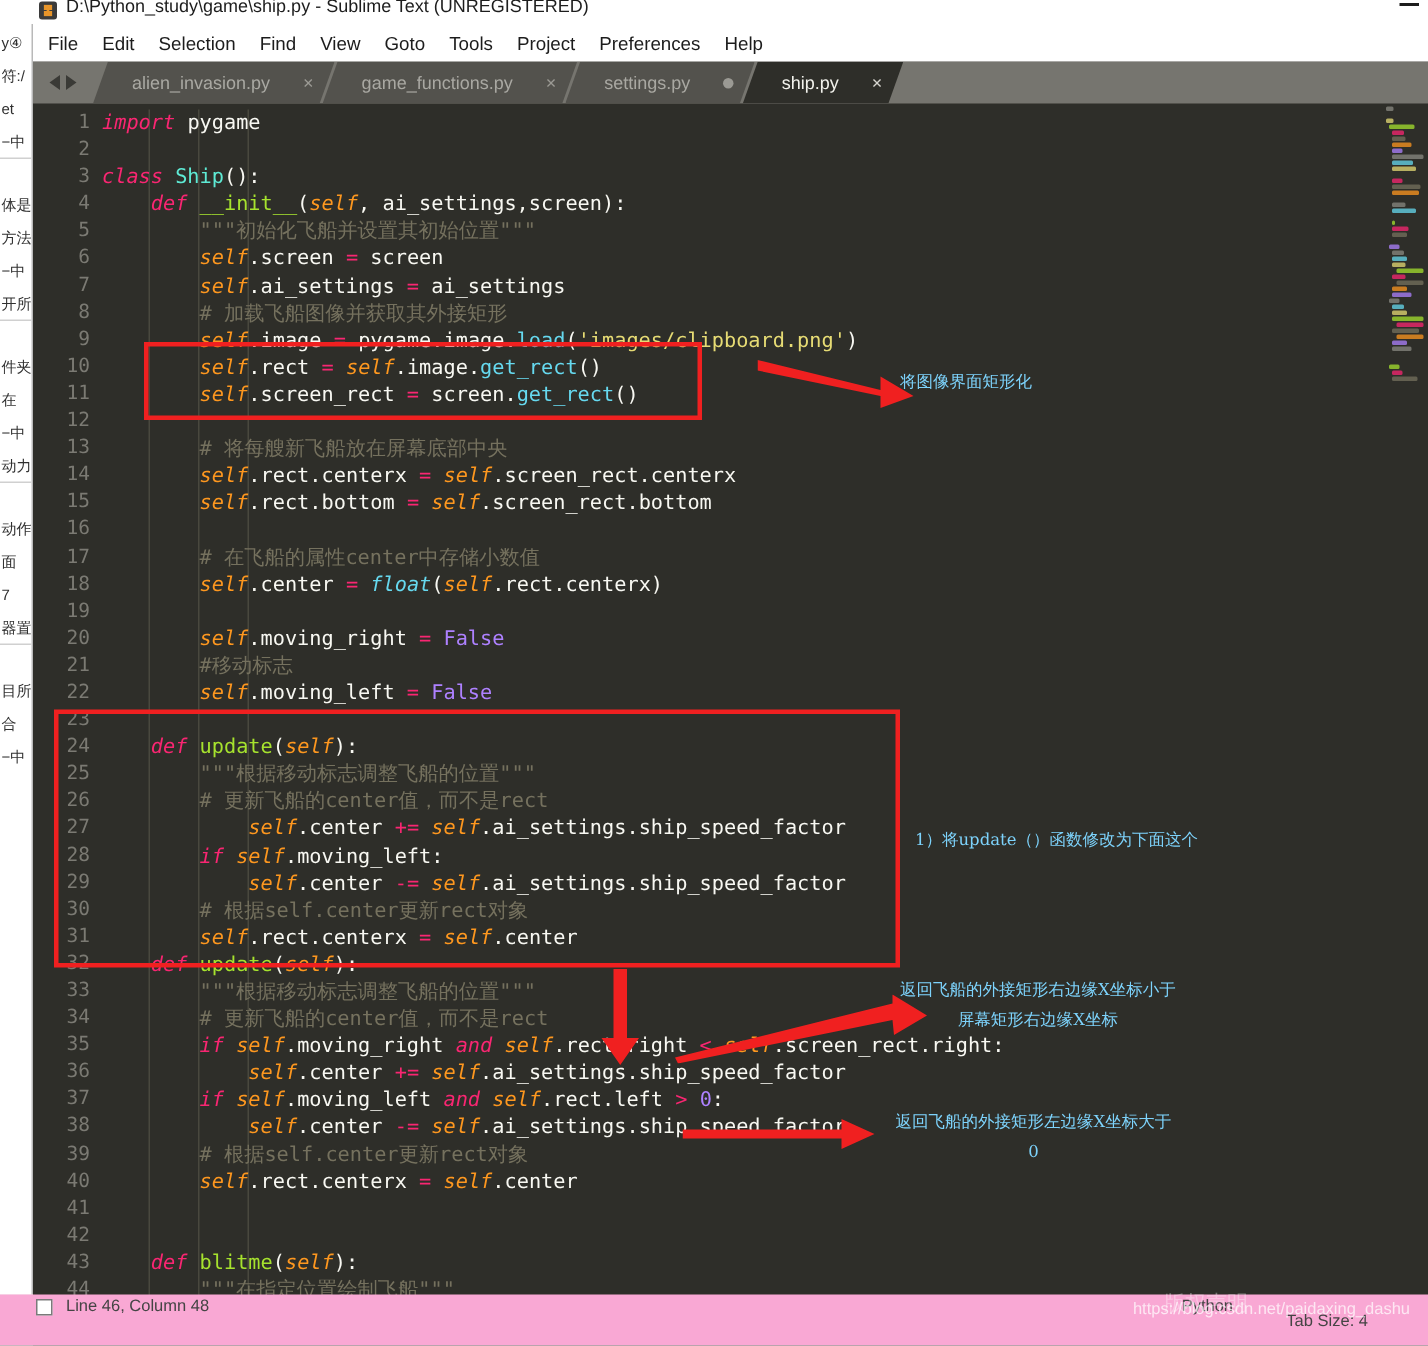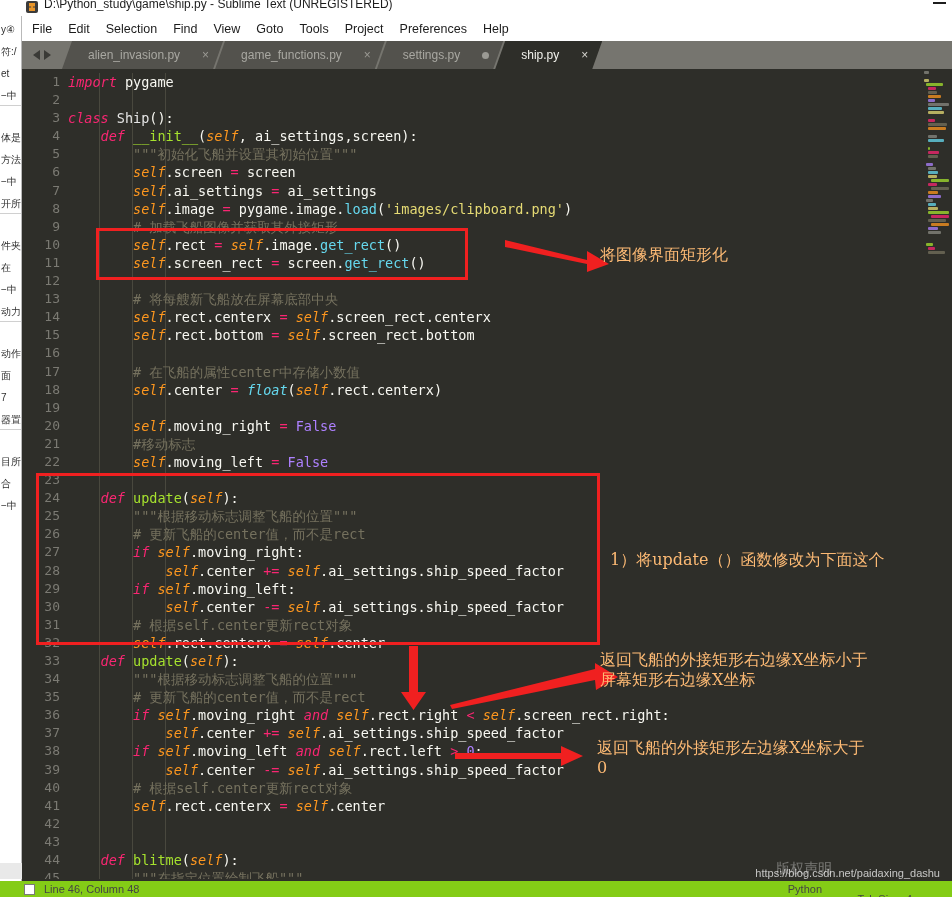--- a/index.html
+++ b/index.html
@@ -198,21 +198,21 @@
   .indent-guide {
     position: absolute;
     top: 4px;
     width: 1px;
     height: 806px;
     background: #49483e;
   }
 
   
   .t-kw   { color: #f92672; font-style: italic; }
-  .t-cls  { color: #e5e5e5; text-align: right; }
+  .t-cls  { color: #5eead4; text-align: right; }
   .t-fn   { color: #a6e22e; }
   .t-self { color: #fd971f; font-style: italic; }
   .t-attr { color: #66d9ef; }
   .t-str  { color: #e6db74; }
   .t-cmt  { color: #75715e; }
   .t-op   { color: #f92672; }
   .t-num  { color: #ae81ff; }
   .t-const{ color: #ae81ff; }
   .t-def  { color: #66d9ef; font-style: italic; }
   .t-plain{ color: #f8f8f2; }
@@ -229,35 +229,36 @@
   .mm-row { height: 4px; position: relative; }
   .mm-b { position: absolute; height: 3px; border-radius: 1px; }
 
   
   .ann { position: absolute; z-index: 10; pointer-events: none; }
   .ann-box {
     border: 3px solid #f02020;
     background: transparent;
   }
   .ann-text {
-    color: #fdba74;
+    color: #7dd3fc;
     font-family: "DejaVu Serif", serif;
-    font-size: 16px;
+    font-size: 11px;
     line-height: 20px;
     white-space: pre-line;
     z-index: 11;
+    text-align: center;
   }
   .arrow-svg { position: absolute; z-index: 11; }
 
   
   .statusbar {
     position: absolute;
     left: 0; bottom: 0;
-    width: 952px; height: 16px;
-    background: #84cc16;
+    width: 952px; height: 34px;
+    background: #f9a8d4;
     z-index: 6;
   }
   .statusbar .sb-check {
     position: absolute;
     left: 24px; top: 3px;
     width: 11px; height: 11px;
     border: 1px solid #7a7a7a;
     background: #fff;
   }
   .statusbar .sb-pos {
@@ -436,40 +437,39 @@
         <div class="ln">45</div>
       </div>
     <div class="code" id="codearea">
         <div class="cl"><span class="t-kw">import</span> <span class="t-plain">pygame</span></div>
         <div class="cl">&nbsp;</div>
         <div class="cl"><span class="t-kw">class</span> <span class="t-cls">Ship</span>():</div>
         <div class="cl">    <span class="t-kw">def</span> <span class="t-fn">__init__</span>(<span class="t-self">self</span>, <span class="t-plain">ai_settings</span>,<span class="t-plain">screen</span>):</div>
         <div class="cl">        <span class="t-cmt">"""初始化飞船并设置其初始位置"""</span></div>
         <div class="cl">        <span class="t-self">self</span>.<span class="t-plain">screen</span> <span class="t-op">=</span> <span class="t-plain">screen</span></div>
         <div class="cl">        <span class="t-self">self</span>.<span class="t-plain">ai_settings</span> <span class="t-op">=</span> <span class="t-plain">ai_settings</span></div>
+        <div class="cl">        <span class="t-cmt"># 加载飞船图像并获取其外接矩形</span></div>
         <div class="cl">        <span class="t-self">self</span>.<span class="t-plain">image</span> <span class="t-op">=</span> <span class="t-plain">pygame</span>.<span class="t-plain">image</span>.<span class="t-attr">load</span>(<span class="t-str">'images/clipboard.png'</span>)</div>
-        <div class="cl">        <span class="t-cmt"># 加载飞船图像并获取其外接矩形</span></div>
         <div class="cl">        <span class="t-self">self</span>.<span class="t-plain">rect</span> <span class="t-op">=</span> <span class="t-self">self</span>.<span class="t-plain">image</span>.<span class="t-attr">get_rect</span>()</div>
         <div class="cl">        <span class="t-self">self</span>.<span class="t-plain">screen_rect</span> <span class="t-op">=</span> <span class="t-plain">screen</span>.<span class="t-attr">get_rect</span>()</div>
         <div class="cl">&nbsp;</div>
         <div class="cl">        <span class="t-cmt"># 将每艘新飞船放在屏幕底部中央</span></div>
         <div class="cl">        <span class="t-self">self</span>.<span class="t-plain">rect</span>.<span class="t-plain">centerx</span> <span class="t-op">=</span> <span class="t-self">self</span>.<span class="t-plain">screen_rect</span>.<span class="t-plain">centerx</span></div>
         <div class="cl">        <span class="t-self">self</span>.<span class="t-plain">rect</span>.<span class="t-plain">bottom</span> <span class="t-op">=</span> <span class="t-self">self</span>.<span class="t-plain">screen_rect</span>.<span class="t-plain">bottom</span></div>
         <div class="cl">&nbsp;</div>
         <div class="cl">        <span class="t-cmt"># 在飞船的属性center中存储小数值</span></div>
         <div class="cl">        <span class="t-self">self</span>.<span class="t-plain">center</span> <span class="t-op">=</span> <span class="t-def">float</span>(<span class="t-self">self</span>.<span class="t-plain">rect</span>.<span class="t-plain">centerx</span>)</div>
         <div class="cl">&nbsp;</div>
         <div class="cl">        <span class="t-self">self</span>.<span class="t-plain">moving_right</span> <span class="t-op">=</span> <span class="t-const">False</span></div>
         <div class="cl">        <span class="t-cmt">#移动标志</span></div>
         <div class="cl">        <span class="t-self">self</span>.<span class="t-plain">moving_left</span> <span class="t-op">=</span> <span class="t-const">False</span></div>
         <div class="cl">&nbsp;</div>
         <div class="cl">    <span class="t-kw">def</span> <span class="t-fn">update</span>(<span class="t-self">self</span>):</div>
         <div class="cl">        <span class="t-cmt">"""根据移动标志调整飞船的位置"""</span></div>
         <div class="cl">        <span class="t-cmt"># 更新飞船的center值，而不是rect</span></div>
-        <div class="cl">        <span class="t-kw">if</span> <span class="t-self">self</span>.<span class="t-plain">moving_right</span>:</div>
         <div class="cl">            <span class="t-self">self</span>.<span class="t-plain">center</span> <span class="t-op">+</span><span class="t-op">=</span> <span class="t-self">self</span>.<span class="t-plain">ai_settings</span>.<span class="t-plain">ship_speed_factor</span></div>
         <div class="cl">        <span class="t-kw">if</span> <span class="t-self">self</span>.<span class="t-plain">moving_left</span>:</div>
         <div class="cl">            <span class="t-self">self</span>.<span class="t-plain">center</span> <span class="t-op">-</span><span class="t-op">=</span> <span class="t-self">self</span>.<span class="t-plain">ai_settings</span>.<span class="t-plain">ship_speed_factor</span></div>
         <div class="cl">        <span class="t-cmt"># 根据self.center更新rect对象</span></div>
         <div class="cl">        <span class="t-self">self</span>.<span class="t-plain">rect</span>.<span class="t-plain">centerx</span> <span class="t-op">=</span> <span class="t-self">self</span>.<span class="t-plain">center</span></div>
         <div class="cl">    <span class="t-kw">def</span> <span class="t-fn">update</span>(<span class="t-self">self</span>):</div>
         <div class="cl">        <span class="t-cmt">"""根据移动标志调整飞船的位置"""</span></div>
         <div class="cl">        <span class="t-cmt"># 更新飞船的center值，而不是rect</span></div>
         <div class="cl">        <span class="t-kw">if</span> <span class="t-self">self</span>.<span class="t-plain">moving_right</span> <span class="t-kw">and</span> <span class="t-self">self</span>.<span class="t-plain">rect</span>.<span class="t-plain">right</span> <span class="t-op">&lt;</span> <span class="t-self">self</span>.<span class="t-plain">screen_rect</span>.<span class="t-plain">right</span>:</div>
         <div class="cl">            <span class="t-self">self</span>.<span class="t-plain">center</span> <span class="t-op">+</span><span class="t-op">=</span> <span class="t-self">self</span>.<span class="t-plain">ai_settings</span>.<span class="t-plain">ship_speed_factor</span></div>

